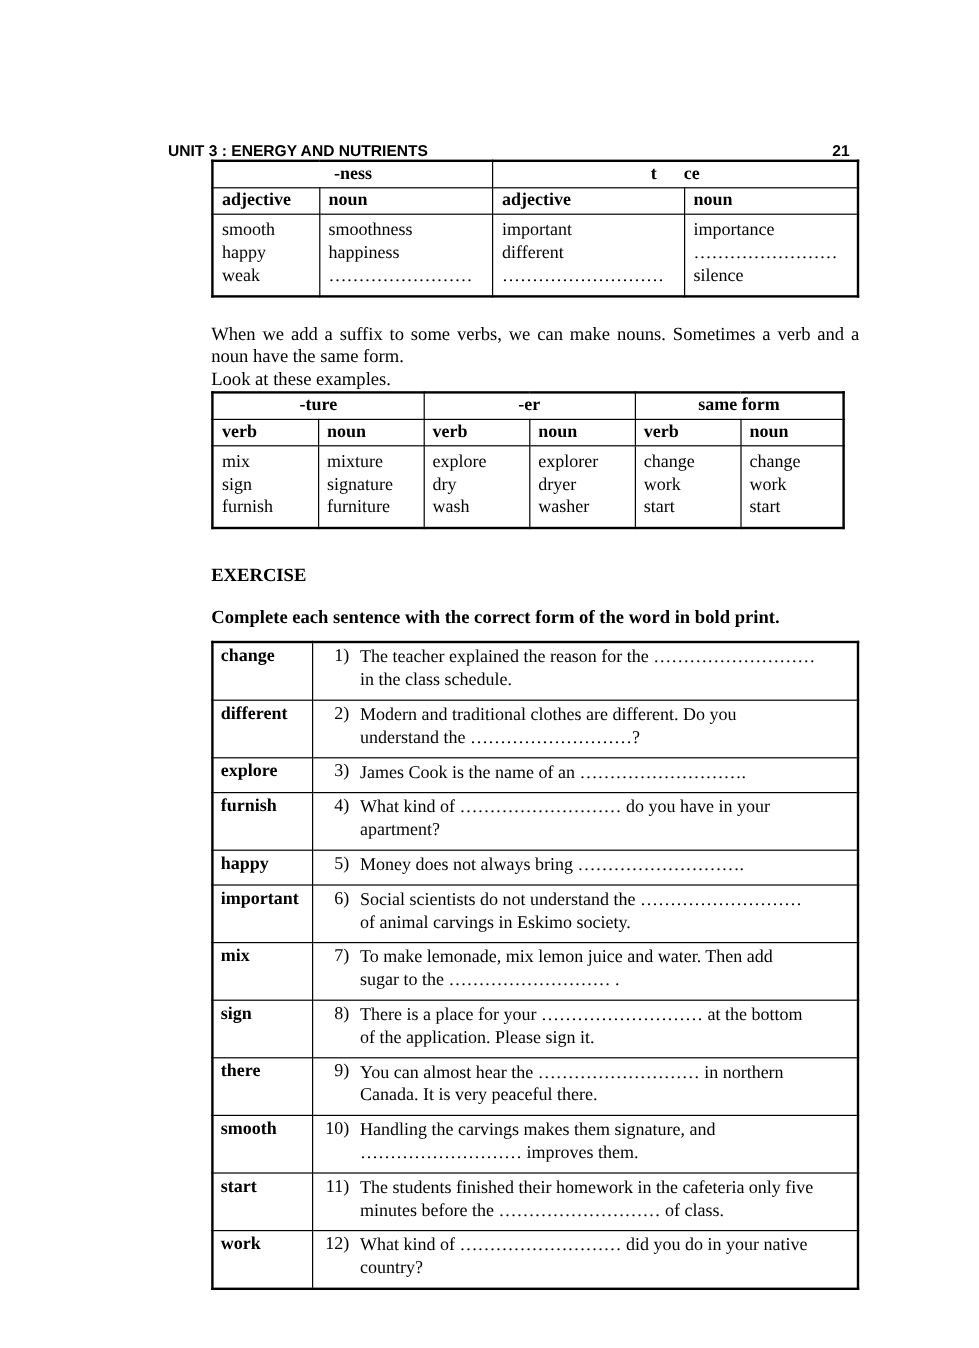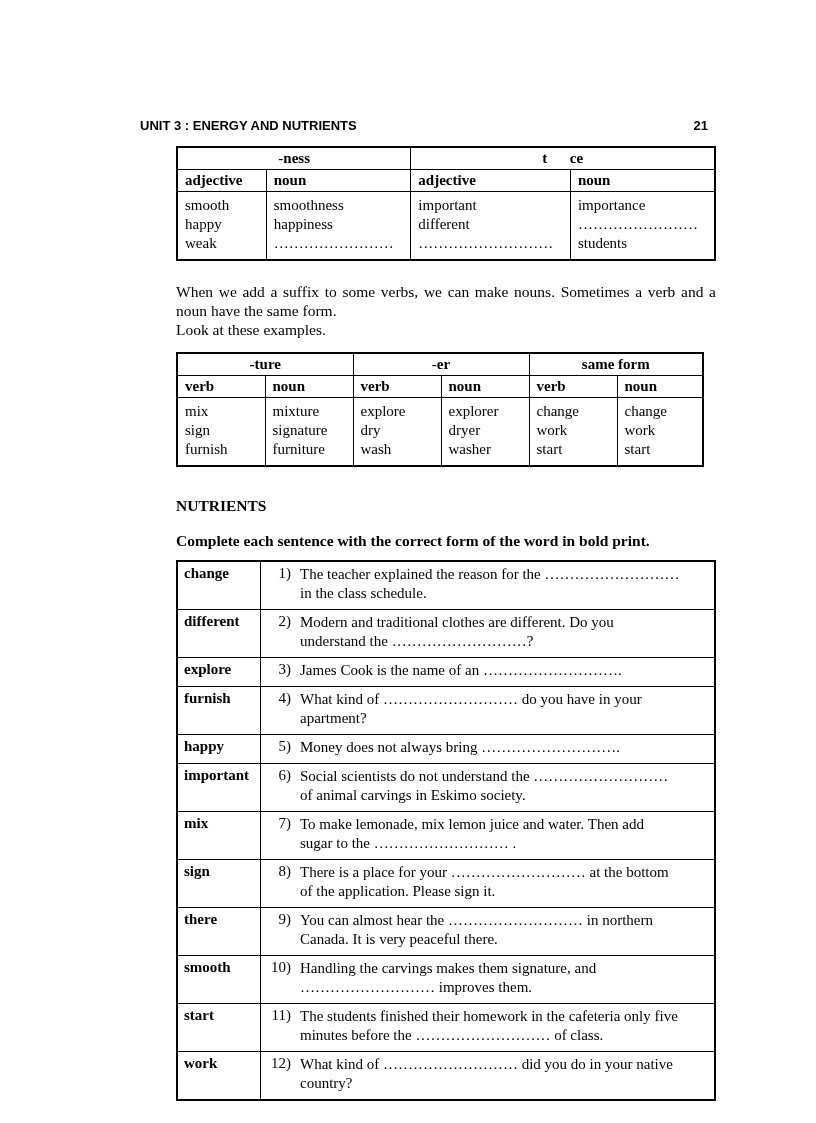--- a/index.html
+++ b/index.html
@@ -16,21 +16,21 @@
   }
   .header-row{
     display:flex;justify-content:space-between;align-items:baseline;
     width:568px;
     font-family:"Liberation Sans", sans-serif;
     font-weight:bold;font-size:13px;
   }
   .content{margin-left:36px;width:540px;}
   .bold-heading{font-weight:bold;font-size:15.5px;margin:28px 0 0 0;}
   table{border-collapse:collapse;font-size:15px;}
-  .chart{border:2px solid #000;margin-top:13px;font-family:Liberation Serif, serif;}
+  .chart{border:2px solid #000;font-family:Liberation Serif, serif;}
   .chart td{border:1px solid #000;padding:2px 7px;vertical-align:top;}
   .chart .grp td{font-weight:bold;text-align:center;padding:2px 4px;}
   .chart .colh td{font-weight:bold;}
   .chart .data td{white-space:pre-line;line-height:19px;padding:4px 7px 6px 7px;}
   .t1{width:540px;}
   .t2{width:526px;table-layout:fixed;}
   .para{width:540px;margin:21px 0 0 0;text-align:justify;font-size:15.5px;line-height:19px;}
   .para2{width:540px;margin:0;font-size:15.5px;line-height:19px;}
   .exercise-table{width:540px;border:2px solid #000;margin-top:10px;}
   .exercise-table td{border:1px solid #000;vertical-align:top;padding:3px 6px 6px 6px;}
@@ -76,21 +76,21 @@
 happy
 weak</td>
         <td>smoothness
 happiness
 ……………………</td>
         <td>important
 different
 ………………………</td>
         <td>importance
 ……………………
-students</td>
+silence</td>
       </tr>
     </tbody>
       </table>
 
     <p class="para">When we add a suffix to some verbs, we can make nouns. Sometimes a verb and a noun have the same form.</p>
     <p class="para2">Look at these examples.</p>
 
     <table class="chart t2">
       <colgroup>
         <col style="width:88px">
@@ -130,21 +130,21 @@
         <td>change
 work
 start</td>
         <td>change
 work
 start</td>
       </tr>
     </tbody>
       </table>
 
-    <div class="bold-heading" style="margin-top:30px">NUTRIENTS</div>
+    <div class="bold-heading" style="margin-top:30px">EXERCISE</div>
 
     <div class="bold-heading" style="margin-top:17px">Complete each sentence with the correct form of the word in bold print.</div>
 
     <table class="exercise-table">
       <tbody>
           <tr>
         <td class="word">change</td>
         <td class="sent">
           <div class="sent-wrap">
             <span class="num">1)</span>

